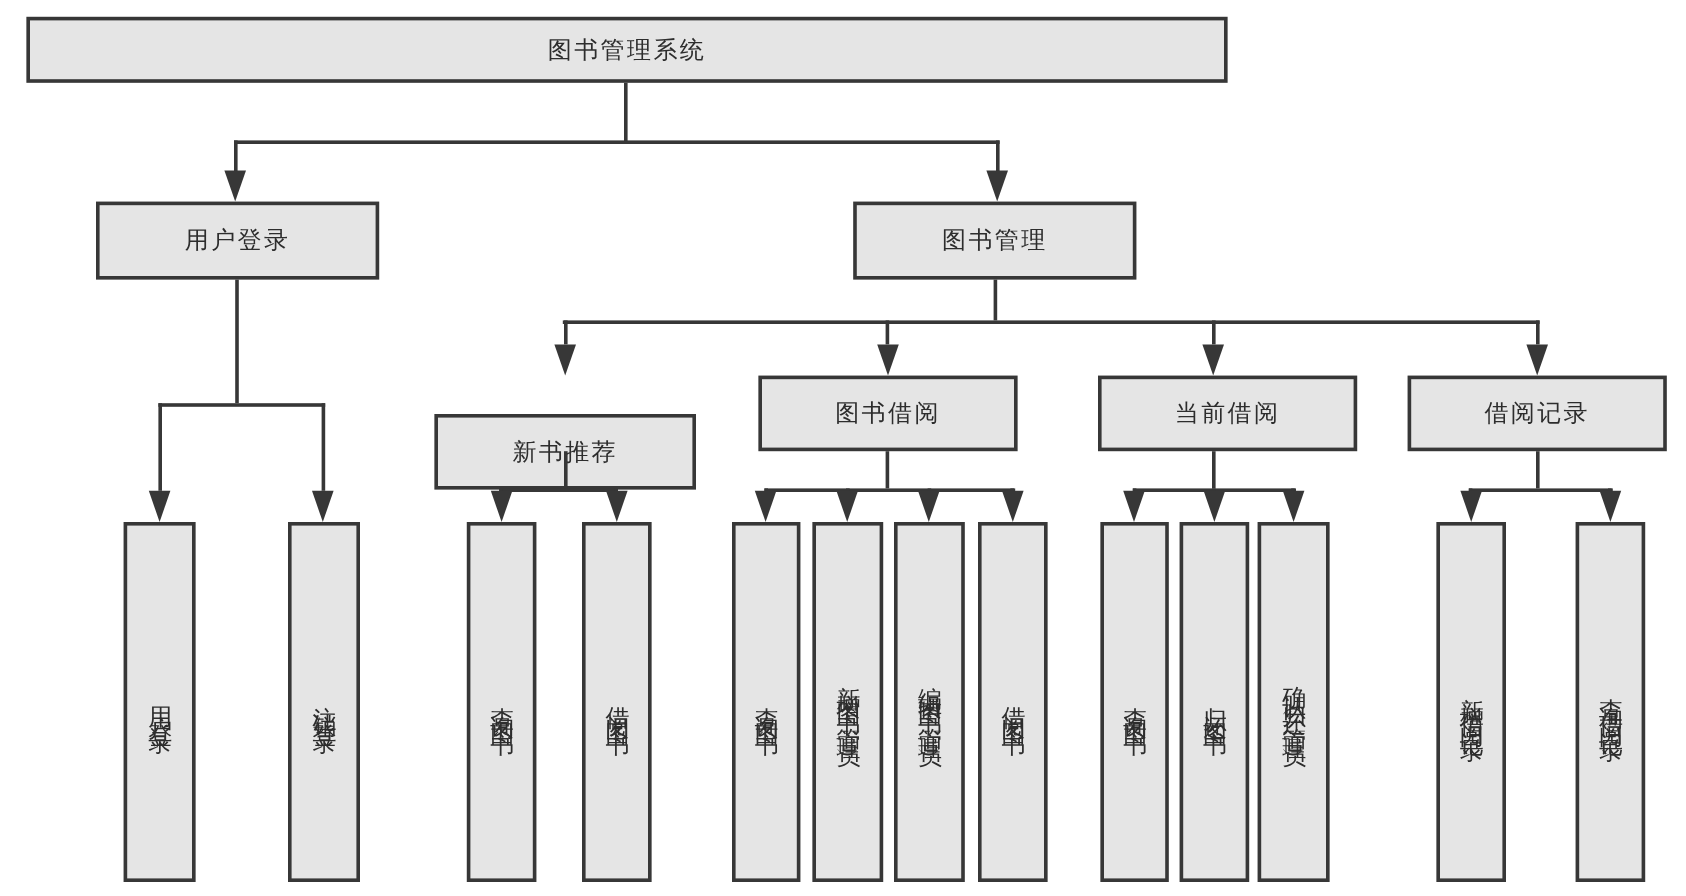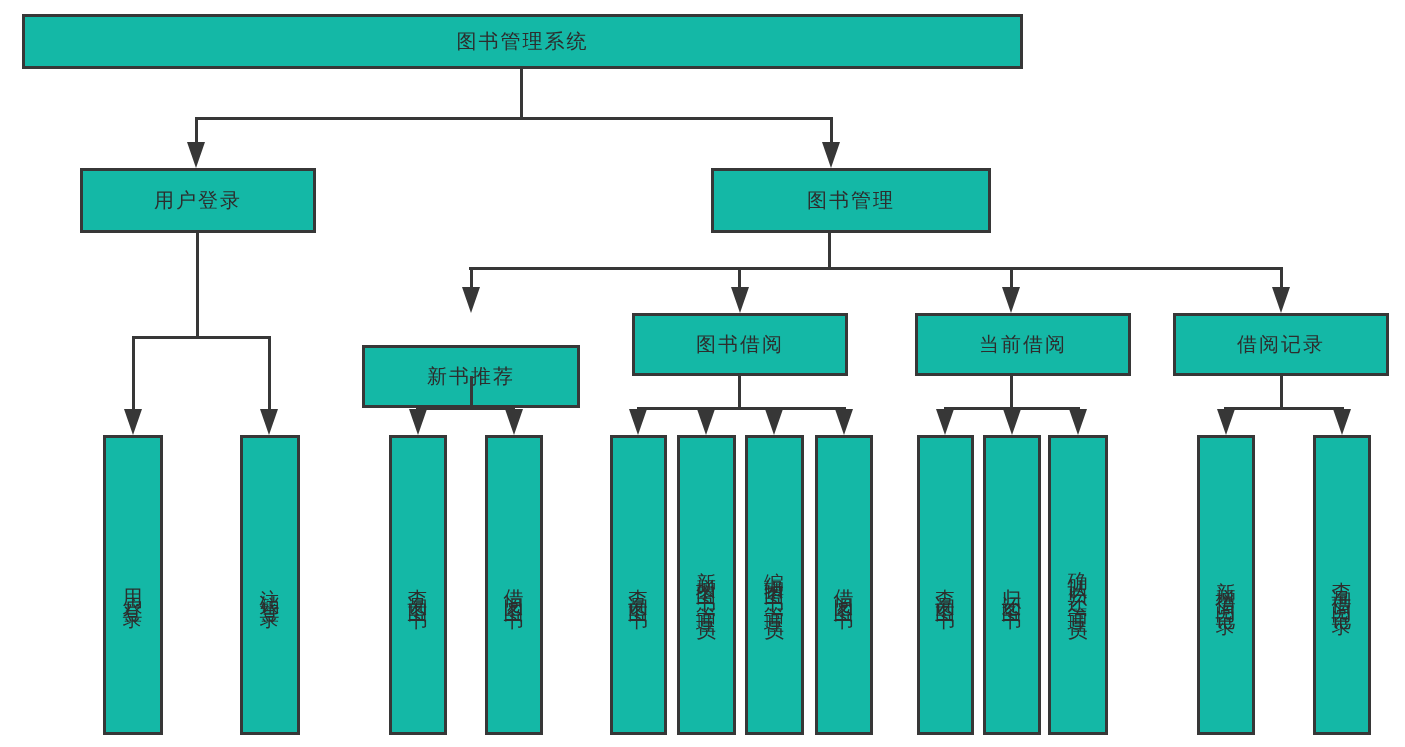--- a/index.html
+++ b/index.html
@@ -13,21 +13,21 @@
     position:relative;
     width:1405px;height:747px;
     background:var(--background);
     font-family:"Liberation Sans","DejaVu Sans",sans-serif;
     overflow:hidden;
   }
   .box{
     position:absolute;
     box-sizing:border-box;
     border:3px solid var(--line);
-    background:#14b8a6;
+    background:#e5e5e5;
     color:var(--text);
     display:flex;align-items:center;justify-content:center;
     font-size:20px;letter-spacing:2px;
     text-align:center;
   }
   .vbox{
     writing-mode:vertical-rl;
     text-orientation:mixed;
     letter-spacing:7px;
     line-height:1.0;
@@ -56,21 +56,21 @@
   <div class="box" style="left:22px;top:14px;width:1001px;height:55px;">图书管理系统</div>
 
   <div class="line" style="left:520px;top:69px;width:3px;height:50px;"></div>
   <div class="line" style="left:195px;top:117px;width:638px;height:3px;"></div>
   <div class="line" style="left:195px;top:117px;width:3px;height:26px;"></div>
   <div class="arrowhead" style="left:187px;top:142px;"></div>
   <div class="line" style="left:830px;top:117px;width:3px;height:26px;"></div>
   <div class="arrowhead" style="left:822px;top:142px;"></div>
 
   <div class="box" style="left:80px;top:168px;width:236px;height:65px;">用户登录</div>
-  <div class="box" style="left:711px;top:168px;width:280px;height:65px;">图书管理</div>
+  <div class="box" style="left:711px;top:168px;width:236px;height:65px;">图书管理</div>
 
   <div class="line" style="left:196px;top:233px;width:3px;height:103px;"></div>
   <div class="line" style="left:132px;top:336px;width:139px;height:3px;"></div>
   <div class="line" style="left:132px;top:336px;width:3px;height:73px;"></div>
   <div class="arrowhead" style="left:124px;top:409px;"></div>
   <div class="line" style="left:268px;top:336px;width:3px;height:73px;"></div>
   <div class="arrowhead" style="left:260px;top:409px;"></div>
 
   <div class="line" style="left:828px;top:233px;width:3px;height:34px;"></div>
   <div class="line" style="left:469px;top:267px;width:814px;height:3px;"></div>

